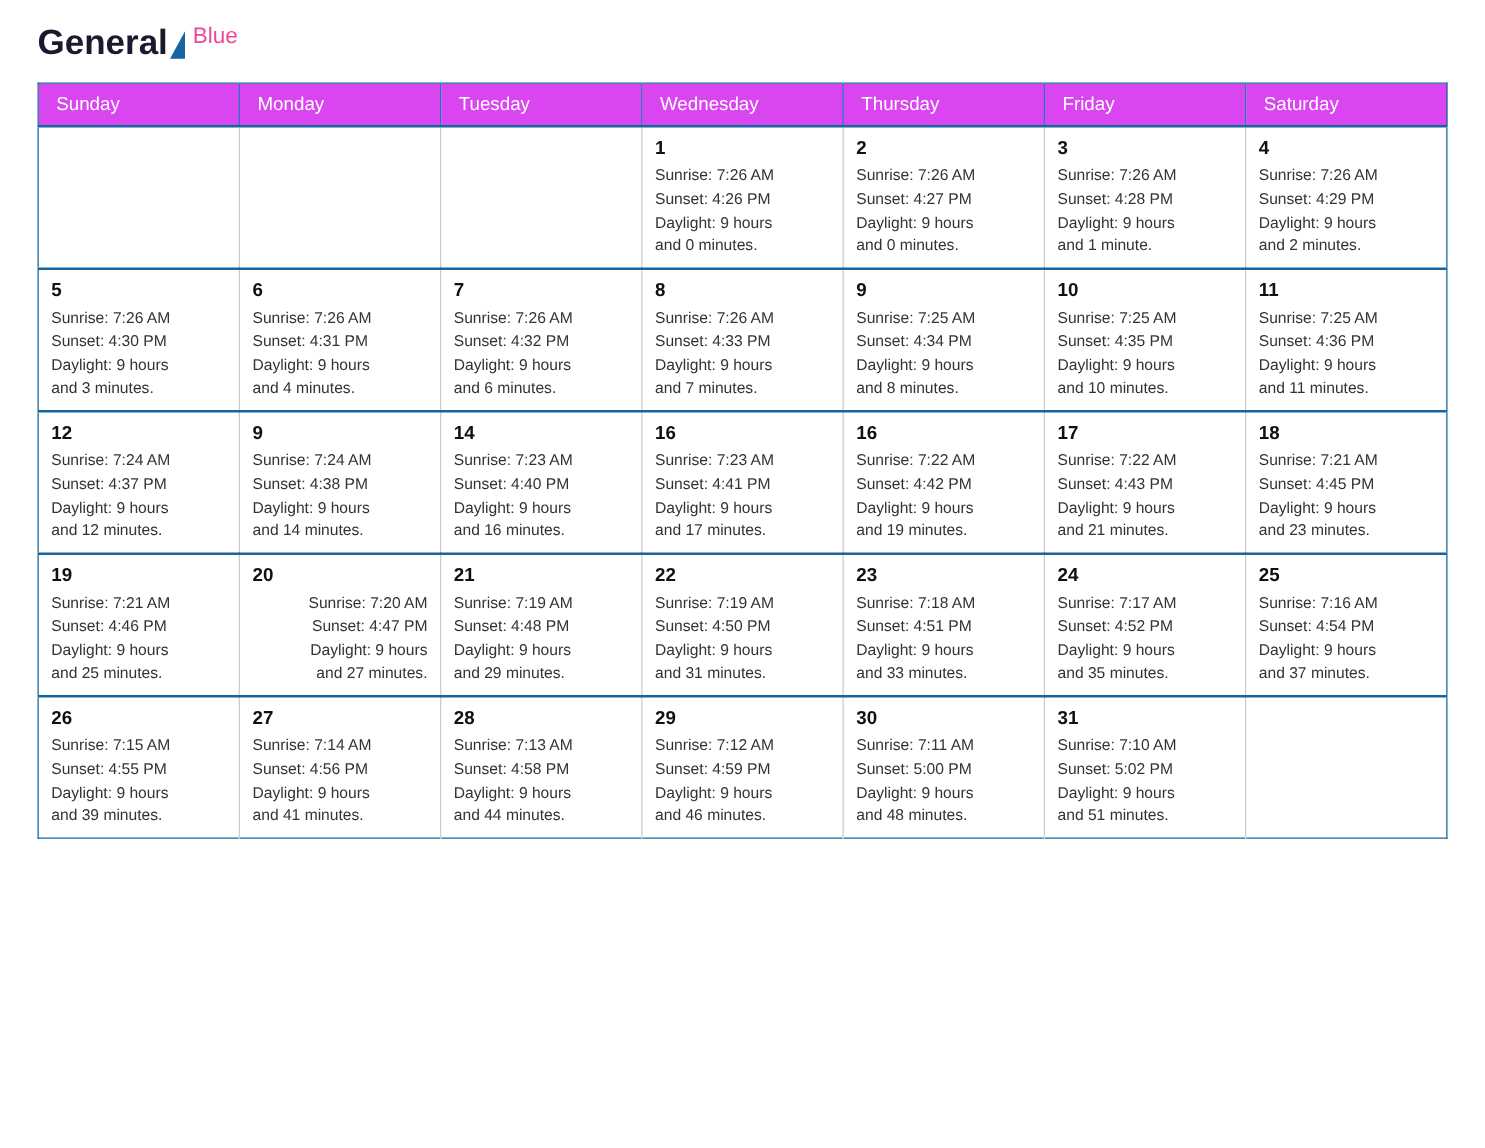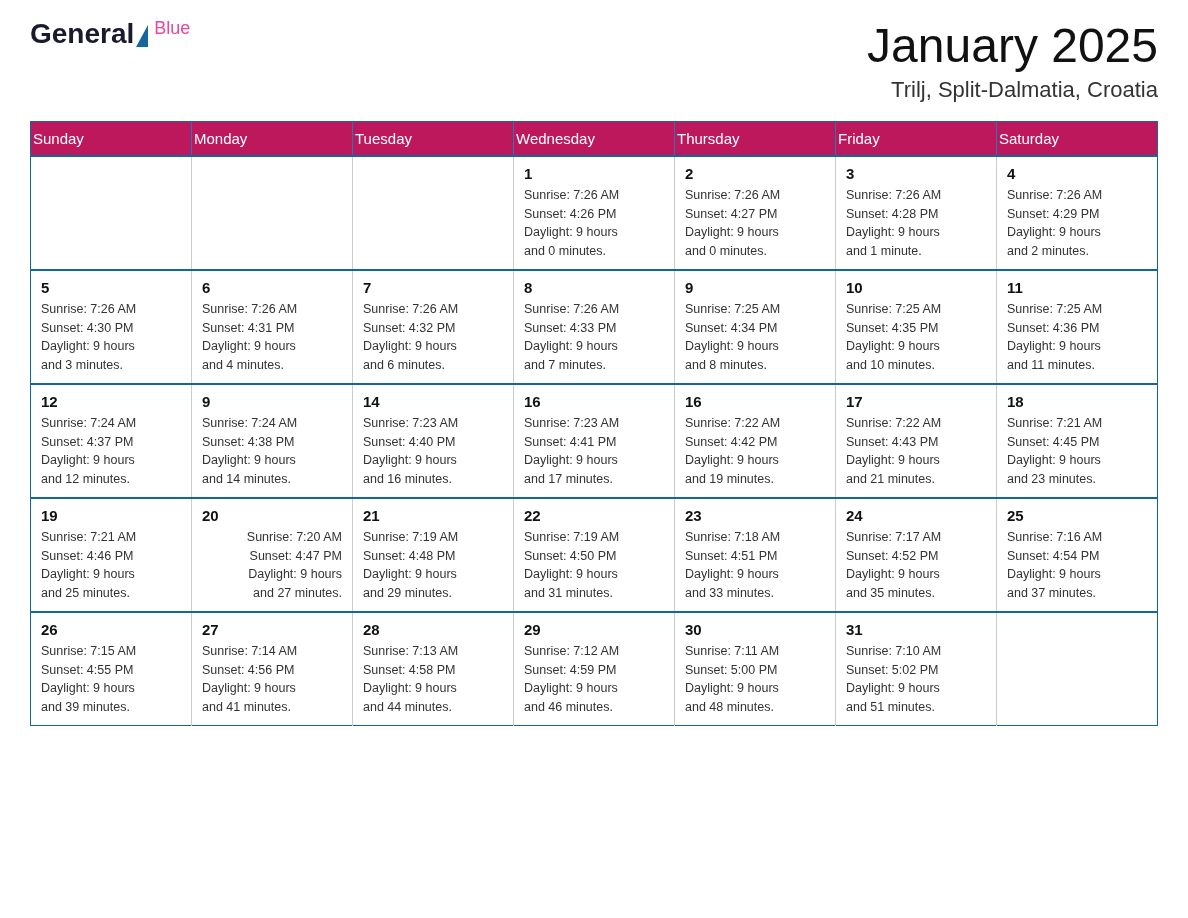--- a/index.html
+++ b/index.html
@@ -62,25 +62,25 @@
       font-size: 22px;
       color: #333;
       margin-top: 4px;
     }
     .calendar {
       width: 100%;
       border-collapse: collapse;
       border: 1px solid #1565a0;
     }
     .calendar thead tr th {
-      background-color: #be185d;
+      background-color: #d946ef;
       color: #fff;
       font-size: 15px;
       font-weight: normal;
-      padding: 8px 2px;
+      padding: 8px 14px;
       text-align: left;
       border-right: 1px solid #2277bb;
     }
     .calendar thead tr th:last-child {
       border-right: none;
     }
     .calendar tbody tr {
       border-top: 2px solid #1565a0;
     }
     .calendar tbody tr td {
@@ -112,24 +112,20 @@
 </head>
 <body>
 
 <div class="header">
   <div class="logo">
     <div class="logo-text">
       <span class="logo-general">General</span>
       <span class="logo-triangle"></span>
     </div>
     <span class="logo-sub">Blue</span>
-  </div>
-  <div class="title-block">
-    <div class="month-year">January 2025</div>
-    <div class="location">Trilj, Split-Dalmatia, Croatia</div>
   </div>
 </div>
 
 <table class="calendar">
   <thead>
     <tr>
     <th>Sunday</th>
         <th>Monday</th>
         <th>Tuesday</th>
         <th>Wednesday</th>

